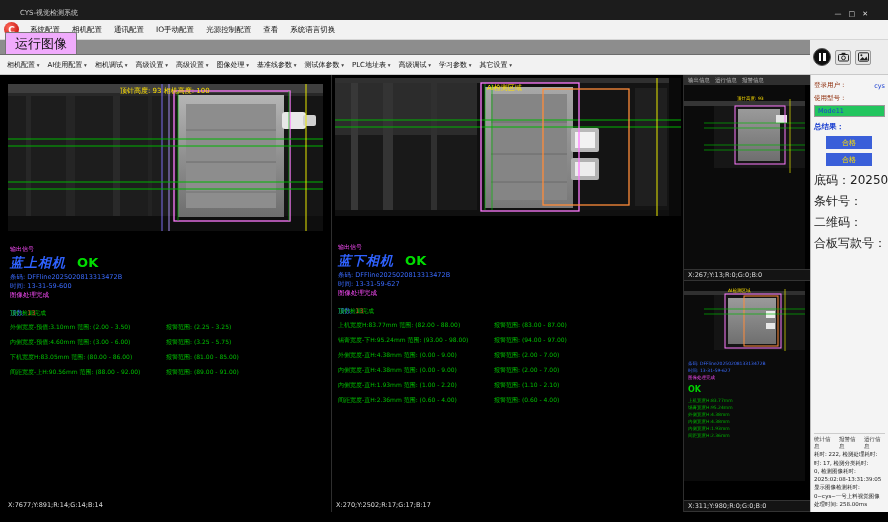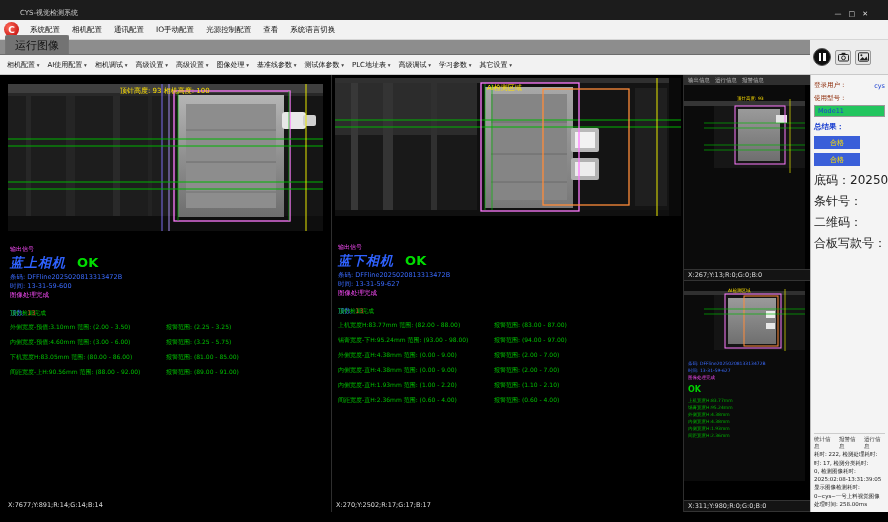--- a/index.html
+++ b/index.html
@@ -9,21 +9,21 @@
 
   
   .titlebar{height:20px;background:#1c1c1c;color:#c9c9c9;font-size:7px;display:flex;align-items:flex-end;padding:2px 20px}
   .titlebar .title{flex:1}
   .wincontrols{display:flex;gap:7px;color:#ddd;font-size:7px;line-height:8px}
   .wincontrols span{cursor:default}
   .menubar{height:20px;background:#f2f2f2;display:flex;align-items:center;padding:0 4px;border-bottom:1px solid #d6d6d6}
   .logo{width:15px;height:15px;border-radius:50%;background:radial-gradient(circle at 35% 35%,#ff6a5a,#b80000);color:#fff;font-weight:bold;font-size:9px;display:flex;align-items:center;justify-content:center;margin-right:5px}
   .menu-item{font-size:7.5px;color:#111;padding:3px 6px;cursor:default}
   .tabrow{height:15px;background:#8d8d8d;display:flex;align-items:flex-end;padding-left:5px;border-bottom:1px solid #6d6d6d}
-  .tab{background:#737373;font-size:11px;color:#111;padding:2px 9px 1px;border:1px solid #777;border-bottom:none;border-radius:2px 2px 0 0}
+  .tab{background:#f0abfc;font-size:13px;color:#111;padding:2px 9px 1px;border:1px solid #777;border-bottom:none;border-radius:2px 2px 0 0}
   .toolbar{height:20px;background:#f2f2f2;display:flex;align-items:center;padding:0 3px;border-bottom:1px solid #c9c9c9;width:810px}
   .tool-item{font-size:7px;color:#111;padding:2px 4px;white-space:nowrap}
   .tool-item::after{content:" ▾";font-size:5.5px;color:#444}
   .top-controls{position:absolute;top:40px;right:0;width:78px;height:35px;background:#ededed;display:flex;align-items:center;gap:4px;padding-left:3px;z-index:5;border-bottom:1px solid #c9c9c9}
   .pause-btn{width:18px;height:18px;border-radius:50%;background:#101010;border:1px solid #555;display:flex;align-items:center;justify-content:center;gap:2px;cursor:pointer}
   .pbar{width:2.5px;height:8px;background:#fff}
   .mini-btn{width:16px;height:15px;background:#e2e2e2;border:1px solid #9a9a9a;border-radius:2px;display:flex;align-items:center;justify-content:center;cursor:pointer;padding:0}
 
   
   .main{flex:1;display:flex;background:#000;position:relative;overflow:hidden}
@@ -55,21 +55,21 @@
   #preview-bottom{flex:1}
   .pcoord{height:12px;color:#ddd;font-size:6.5px;display:flex;align-items:center;padding:0 4px;background:#141414;border-top:1px solid #333;border-bottom:1px solid #333;white-space:nowrap}
 
   
   .info-panel{width:78px;background:#f4f4f4;display:flex;flex-direction:column;padding:4px 3px;border-left:1px solid #bbb}
   .ip-row{display:flex;justify-content:space-between;align-items:center;margin:2px 0}
   .ip-label{color:#8b2500;font-size:6.5px;white-space:nowrap}
   .ip-value{color:#1a3fd0;font-size:6.5px}
   .ip-box{border:1px solid #999;background:#22c55e;color:#1a3fd0;font-size:6.5px;padding:1px 3px}
   .total-label{color:#1a3fd0;font-weight:bold;font-size:7.5px;margin:5px 0 2px}
-  .result-box{background:#3a5fd9;color:#ffe100;font-size:7px;width:46px;height:13px;display:flex;align-items:center;justify-content:center;margin:2px 0}
+  .result-box{background:#3a5fd9;color:#ffe100;font-size:7px;width:46px;height:13px;display:flex;align-items:center;justify-content:center;margin:2px 12px}
   .field{font-size:12px;color:#222;margin:4px 0 0;white-space:nowrap}
   .field .fv{color:#222}
   .spacer{flex:1}
   .stats-tabs{display:flex;gap:4px;font-size:5.5px;color:#333;border-top:1px solid #ccc;padding-top:2px;margin-top:2px}
   .stats-line{font-size:5.5px;color:#1b1b1b;line-height:1.5;word-break:break-all}
 
   
   .statusbar{height:19px;background:#3a3a3a;display:flex;align-items:center;gap:7px;padding:0 6px;border-top:1px solid #555}
   .badge{font-size:6.5px;padding:2px 6px;border-radius:1px;white-space:nowrap}
   .badge.b0{background:#ffd400;color:#000}

